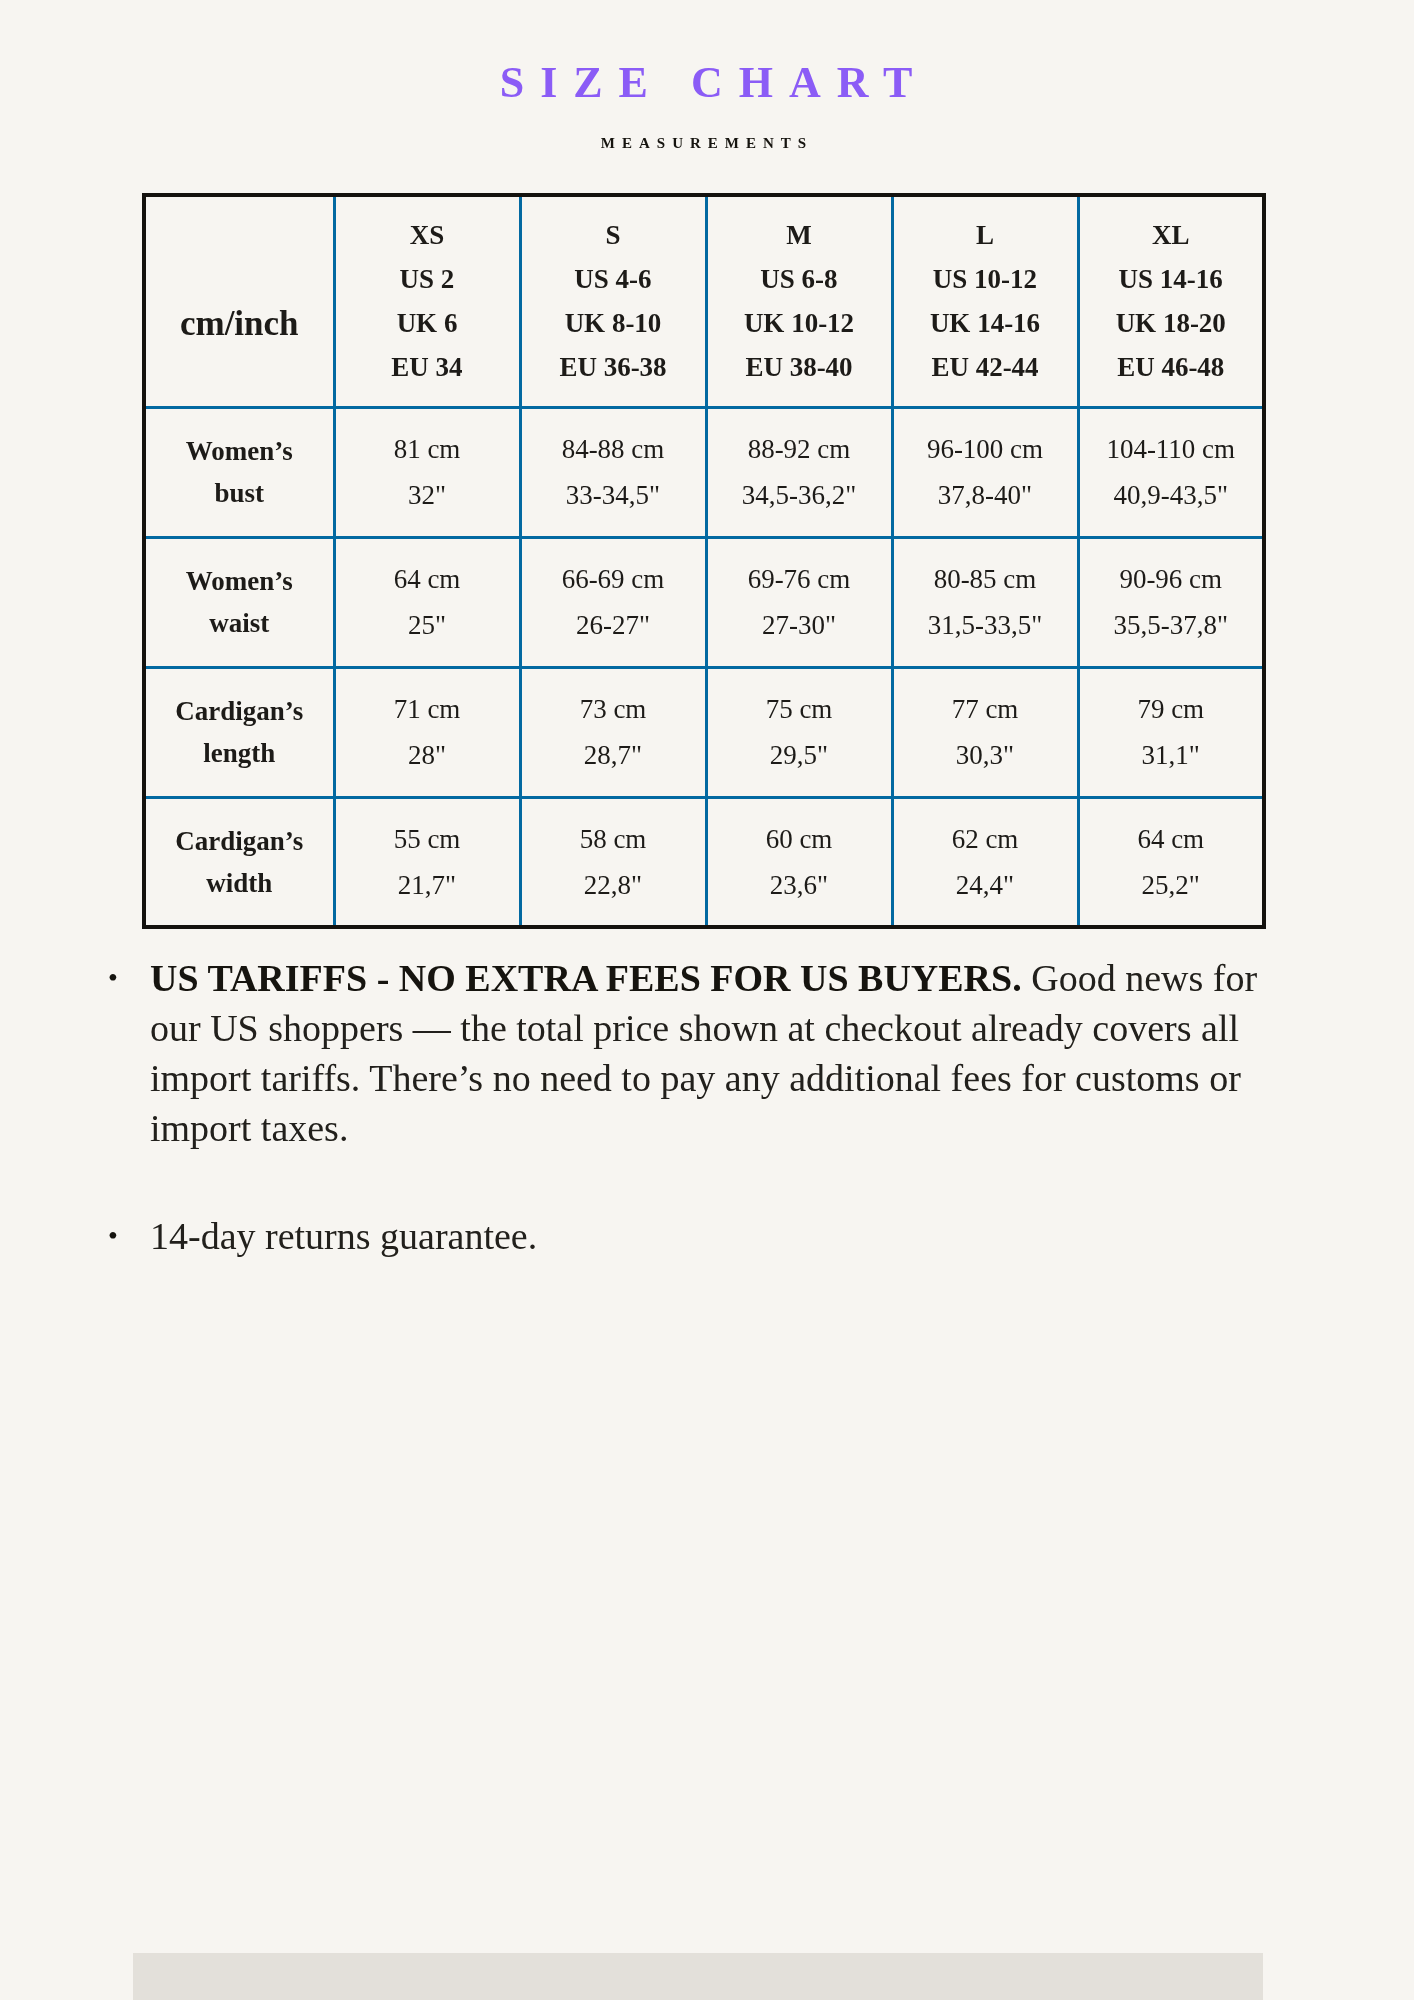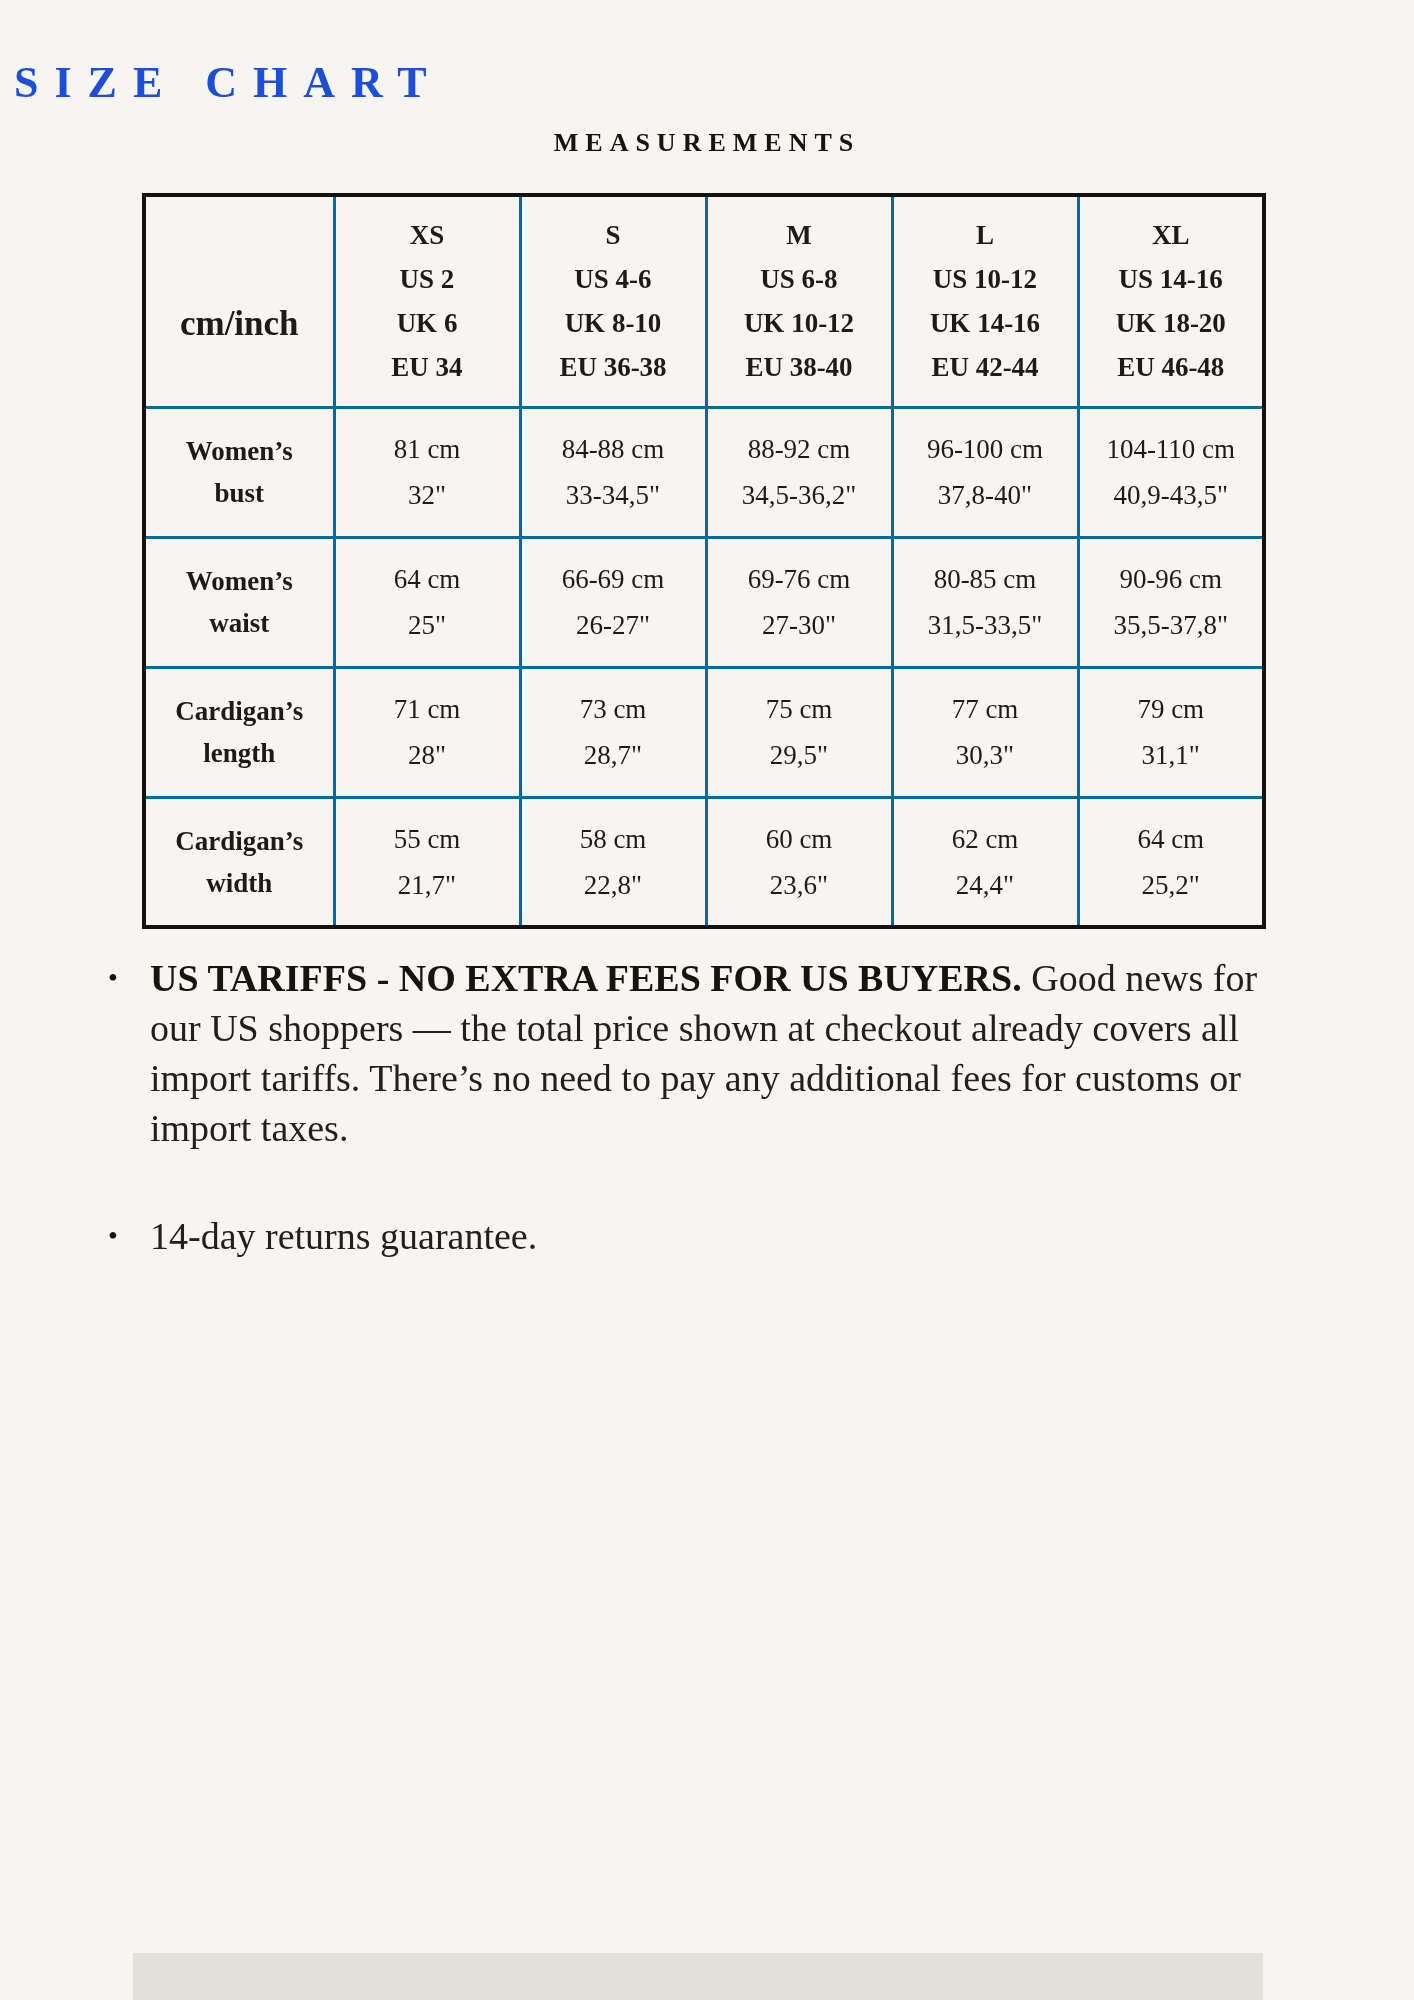--- a/index.html
+++ b/index.html
@@ -9,26 +9,27 @@
     background:#f7f5f1;
     color:#1d1b18;
     font-family:"Liberation Serif","DejaVu Serif",serif;
     overflow:hidden;
   }
   .title{
     padding-top:60px;
     font-size:44px;line-height:46px;
     font-weight:700;
     letter-spacing:16px;
-    color:#1d4ed8;
+    text-align:center;
+    color:#8b5cf6;
     padding-left:14px;
   }
   .subtitle{
     margin-top:26px;
-    font-size:26px;line-height:22px;
+    font-size:15px;line-height:22px;
     font-weight:700;
     letter-spacing:7px;
     text-align:center;
     color:#16140f;
   }
   .table-wrap{
     margin:39px 0 0 142px;
     width:1124px;
   }
   table.size-table{

